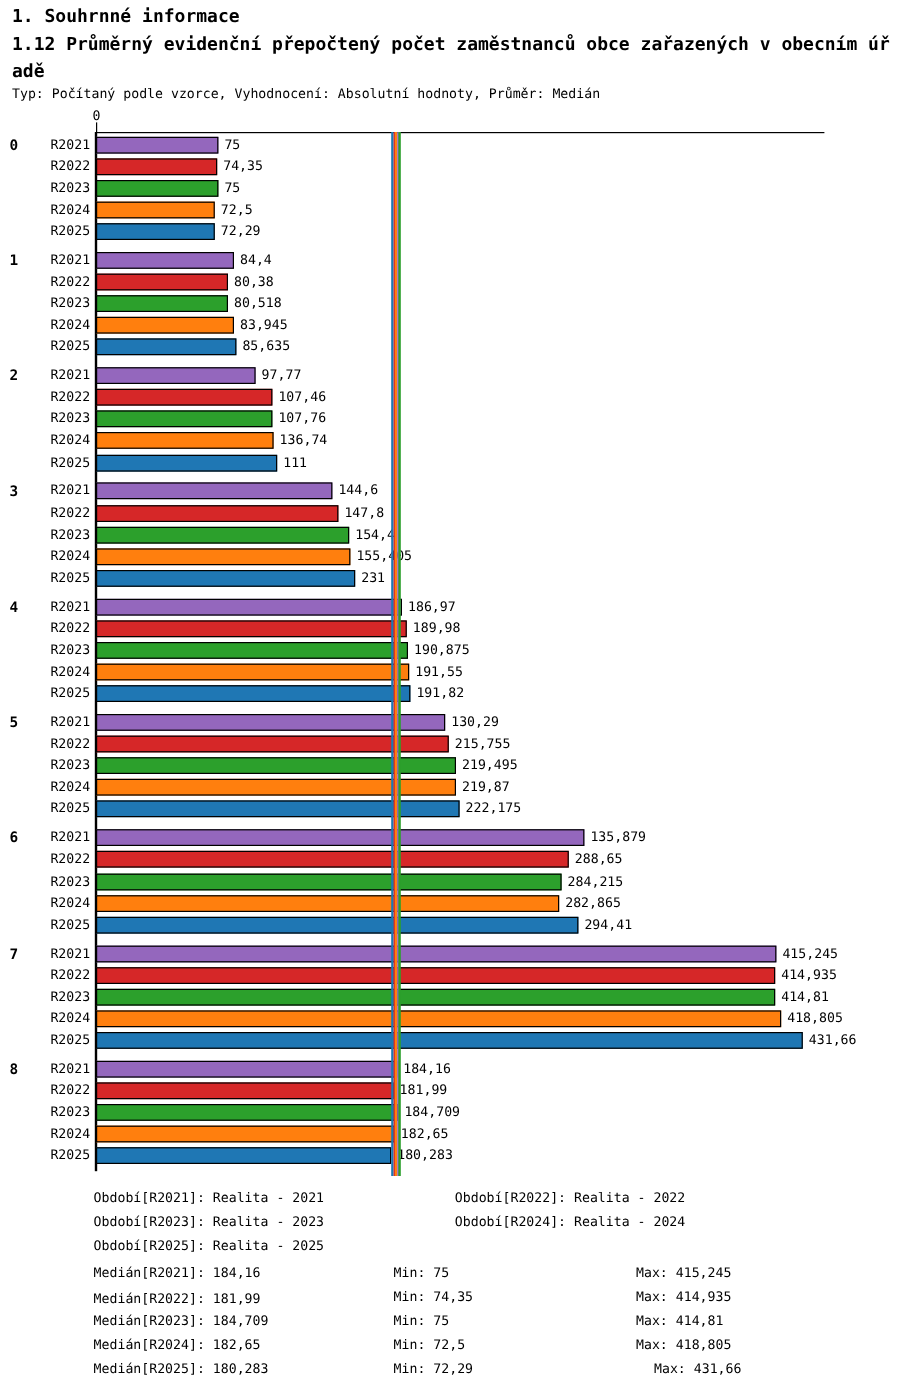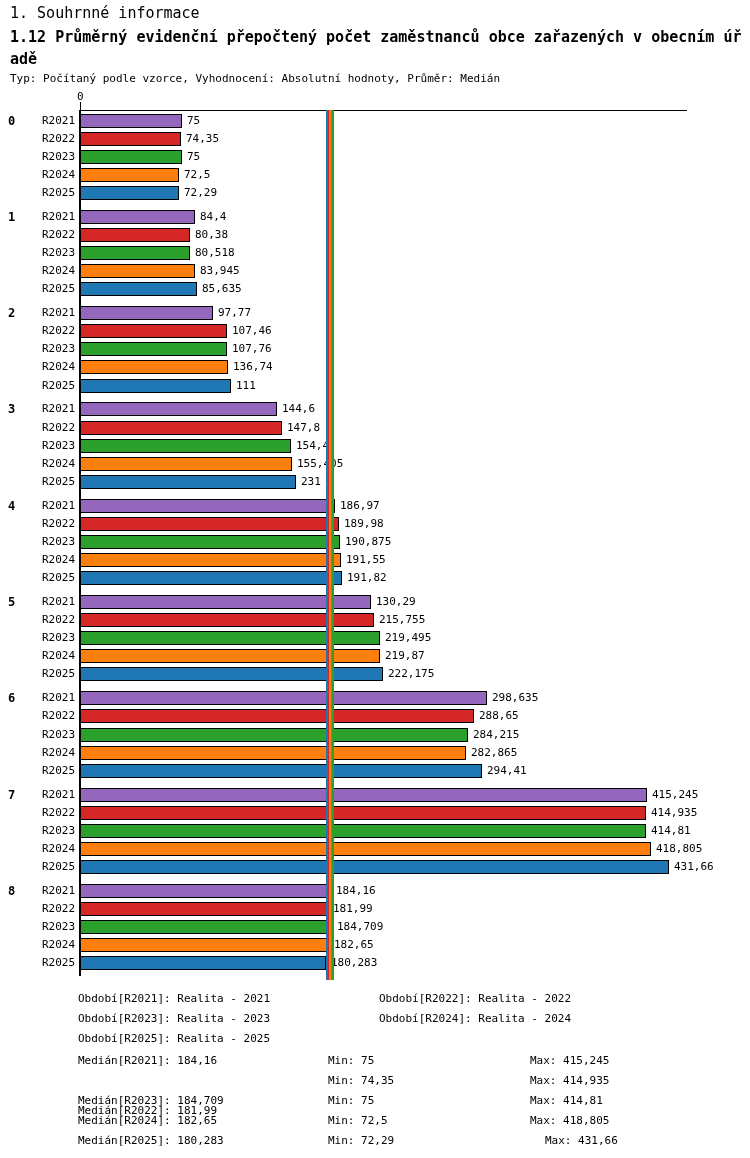--- a/index.html
+++ b/index.html
@@ -1,19 +1,19 @@
 <!DOCTYPE html>
 <html><head>
 <meta charset="utf-8">
 <style>
   html,body{margin:0;padding:0;background:#fff;}
   body{width:750px;height:1158px;position:relative;overflow:hidden;
        font-family:"DejaVu Sans Mono","Liberation Mono",monospace;color:#000;}
   .abs{position:absolute;white-space:nowrap;}
-  #title1{left:10px;top:4px;font-size:15px;font-weight:normal;}
+  #title1{left:10px;top:4px;font-size:15px;font-weight:bold;}
   #title2{left:10px;top:26px;width:735px;font-size:15px;font-weight:bold;
           line-height:22px;white-space:normal;word-break:break-all;}
   #subtitle{left:10px;top:72px;font-size:11px;}
   .axis{position:absolute;background:#000;}
   .bar{position:absolute;border:1px solid #000;box-sizing:border-box;height:14px;}
   .grplabel{position:absolute;font-size:12px;font-weight:bold;line-height:14px;}
   .serlabel{position:absolute;font-size:11px;line-height:14px;}
   .vallabel{position:absolute;font-size:11px;line-height:14px;}
   .medline{position:absolute;width:2px;top:110px;height:870px;}
   .ticklabel{position:absolute;font-size:11px;}
@@ -124,21 +124,21 @@
       <div class="vallabel" style="left: 385px; top: 631px;">219,495</div>
       <div class="serlabel" style="left: 42px; top: 649px;">R2024</div>
       <div class="bar" style="left: 80px; top: 649px; width: 300px; background: rgb(255, 127, 14);"></div>
       <div class="vallabel" style="left: 385px; top: 649px;">219,87</div>
       <div class="serlabel" style="left: 42px; top: 667px;">R2025</div>
       <div class="bar" style="left: 80px; top: 667px; width: 303px; background: rgb(31, 119, 180);"></div>
       <div class="vallabel" style="left: 388px; top: 667px;">222,175</div>
       <div class="grplabel" style="left: 8px; top: 691px;">6</div>
       <div class="serlabel" style="left: 42px; top: 691px;">R2021</div>
       <div class="bar" style="left: 80px; top: 691px; width: 407px; background: rgb(148, 103, 189);"></div>
-      <div class="vallabel" style="left: 492px; top: 691px;">298,635</div>
+      <div class="vallabel" style="left: 492px; top: 691px;">135,879</div>
       <div class="serlabel" style="left: 42px; top: 709px;">R2022</div>
       <div class="bar" style="left: 80px; top: 709px; width: 394px; background: rgb(214, 39, 40);"></div>
       <div class="vallabel" style="left: 479px; top: 709px;">288,65</div>
       <div class="serlabel" style="left: 42px; top: 728px;">R2023</div>
       <div class="bar" style="left: 80px; top: 728px; width: 388px; background: rgb(44, 160, 44);"></div>
       <div class="vallabel" style="left: 473px; top: 728px;">284,215</div>
       <div class="serlabel" style="left: 42px; top: 746px;">R2024</div>
       <div class="bar" style="left: 80px; top: 746px; width: 386px; background: rgb(255, 127, 14);"></div>
       <div class="vallabel" style="left: 471px; top: 746px;">282,865</div>
       <div class="serlabel" style="left: 42px; top: 764px;">R2025</div>
@@ -188,21 +188,21 @@
 
 <div id="legend">
     <div class="legend-line" style="left: 78px; top: 992px;">Období[R2021]: Realita - 2021</div>
     <div class="legend-line" style="left: 379px; top: 992px;">Období[R2022]: Realita - 2022</div>
     <div class="legend-line" style="left: 78px; top: 1012px;">Období[R2023]: Realita - 2023</div>
     <div class="legend-line" style="left: 379px; top: 1012px;">Období[R2024]: Realita - 2024</div>
     <div class="legend-line" style="left: 78px; top: 1032px;">Období[R2025]: Realita - 2025</div>
     <div class="legend-line" style="left: 78px; top: 1054px;">Medián[R2021]: 184,16</div>
     <div class="legend-line" style="left: 328px; top: 1054px;">Min: 75</div>
     <div class="legend-line" style="left: 530px; top: 1054px;">Max: 415,245</div>
-    <div class="legend-line" style="left: 78px; top: 1104px;">Medián[R2022]: 181,99</div>
+    <div class="legend-line" style="left: 78px; top: 1076px;">Medián[R2022]: 181,99</div>
     <div class="legend-line" style="left: 328px; top: 1074px;">Min: 74,35</div>
     <div class="legend-line" style="left: 530px; top: 1074px;">Max: 414,935</div>
     <div class="legend-line" style="left: 78px; top: 1094px;">Medián[R2023]: 184,709</div>
     <div class="legend-line" style="left: 328px; top: 1094px;">Min: 75</div>
     <div class="legend-line" style="left: 530px; top: 1094px;">Max: 414,81</div>
     <div class="legend-line" style="left: 78px; top: 1114px;">Medián[R2024]: 182,65</div>
     <div class="legend-line" style="left: 328px; top: 1114px;">Min: 72,5</div>
     <div class="legend-line" style="left: 530px; top: 1114px;">Max: 418,805</div>
     <div class="legend-line" style="left: 78px; top: 1134px;">Medián[R2025]: 180,283</div>
     <div class="legend-line" style="left: 328px; top: 1134px;">Min: 72,29</div>

